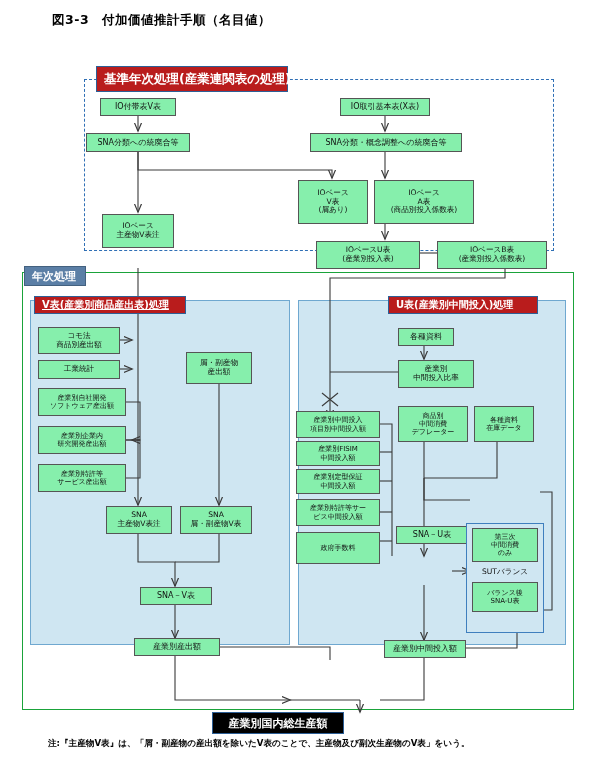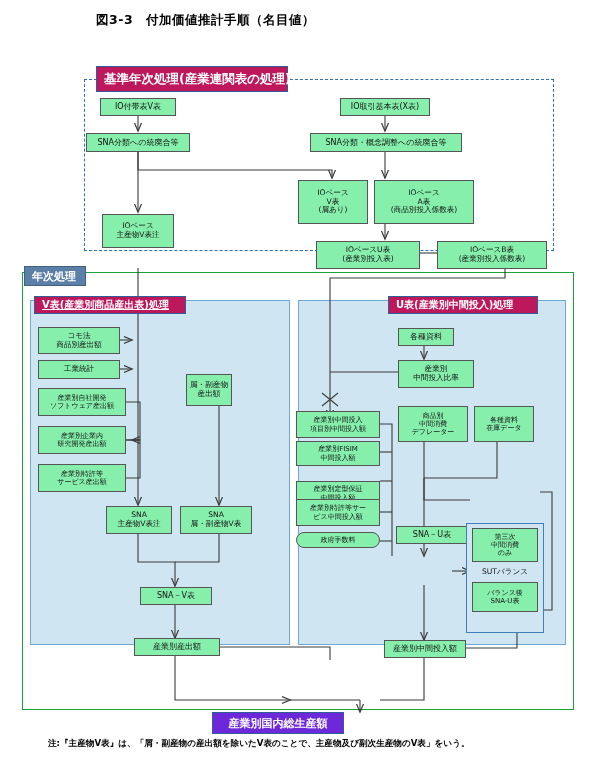--- a/index.html
+++ b/index.html
@@ -4,46 +4,46 @@
 <style>
   html,body{margin:0;padding:0;background:#ffffff;}
   body{width:596px;height:766px;position:relative;
        font-family:"DejaVu Sans","Liberation Sans",sans-serif;color:#111;overflow:hidden;}
 
   #canvas{position:absolute;left:0;top:0;width:596px;height:766px;}
 
   .abs{position:absolute;box-sizing:border-box;}
 
   
-  .title{left:52px;top:12px;font-size:12.5px;font-weight:bold;letter-spacing:.5px;color:#000;white-space:nowrap;margin-left:44px;}
+  .title{left:52px;top:12px;font-size:12.5px;font-weight:bold;letter-spacing:.5px;color:#000;white-space:nowrap;}
 
   
   .dashed-box{left:84px;top:79px;width:470px;height:172px;border:1.4px dashed #2f6fb5;background:transparent;}
 
   
   .green-box{left:22px;top:272px;width:552px;height:438px;border:1.6px solid #1aa33a;background:transparent;}
 
   
   .panel{background:#cfe6f2;border:1px solid #6fa8d0;}
 
   
-  .ribbon{background:#be185d;border:1px solid #2d5f96;color:#ffffff;display:flex;align-items:center;
+  .ribbon{background:#b91c1c;border:1px solid #2d5f96;color:#ffffff;display:flex;align-items:center;
           padding:0 7px;font-weight:bold;white-space:nowrap;}
   .ribbon.big{font-size:12.5px;}
   .ribbon.mid{font-size:10px;}
   .ribbon.green{background:#5b7fa6;border:1px solid #43617f;font-size:11px;}
 
   
   .node{background:#86efac;border:1px solid #555;display:flex;align-items:center;justify-content:center;
         text-align:center;line-height:1.15;font-size:7.6px;padding:1px 2px;}
   .node.t8{font-size:8px;}
   .node.t7{font-size:7px;}
 
   
-  .result{background:#6d28d9;border:1px solid #2d5f96;color:#fff;font-weight:bold;font-size:11px;
+  .result{background:#000000;border:1px solid #2d5f96;color:#fff;font-weight:bold;font-size:11px;
           display:flex;align-items:center;justify-content:center;}
 
   
   .subpanel{background:#cfe6f2;border:1.4px solid #3f7fbe;}
 
   
   .note{left:48px;top:738px;width:520px;font-size:8.6px;color:#000;white-space:nowrap;font-weight:bold;}
 
   svg.lines{position:absolute;left:0;top:0;width:596px;height:766px;pointer-events:none;}
   .ln{stroke:#3a3a3a;stroke-width:1.1;fill:none;}
@@ -185,21 +185,21 @@
 
   <div class="abs node t7" style="left:38px;top:388px;width:88px;height:28px;white-space:pre-line;">産業別自社開発
 ソフトウェア産出額</div>
 
   <div class="abs node t7" style="left:38px;top:426px;width:88px;height:28px;white-space:pre-line;">産業別企業内
 研究開発産出額</div>
 
   <div class="abs node t7" style="left:38px;top:464px;width:88px;height:28px;white-space:pre-line;">産業別特許等
 サービス産出額</div>
 
-  <div class="abs node" style="left:186px;top:352px;width:46px;height:32px;white-space:pre-line;margin-top:22px;">屑・副産物
+  <div class="abs node" style="left:186px;top:352px;width:66px;height:32px;white-space:pre-line;">屑・副産物
 産出額</div>
 
   <div class="abs node" style="left:106px;top:506px;width:66px;height:28px;white-space:pre-line;">SNA
 主産物V表注</div>
 
   <div class="abs node" style="left:180px;top:506px;width:72px;height:28px;white-space:pre-line;">SNA
 屑・副産物V表</div>
 
   <div class="abs node t8" style="left:140px;top:587px;width:72px;height:18px;">SNA－V表</div>
 
@@ -216,27 +216,27 @@
 
   <div class="abs node t7" style="left:474px;top:406px;width:60px;height:36px;white-space:pre-line;">各種資料
 在庫データ</div>
 
   <div class="abs node t7" style="left:296px;top:411px;width:84px;height:27px;white-space:pre-line;">産業別中間投入
 項目別中間投入額</div>
 
   <div class="abs node t7" style="left:296px;top:441px;width:84px;height:25px;white-space:pre-line;">産業別FISIM
 中間投入額</div>
 
-  <div class="abs node t7" style="left:296px;top:469px;width:84px;height:25px;white-space:pre-line;margin-top:12px;">産業別定型保証
+  <div class="abs node t7" style="left:296px;top:469px;width:84px;height:25px;white-space:pre-line;">産業別定型保証
 中間投入額</div>
 
   <div class="abs node t7" style="left:296px;top:499px;width:84px;height:27px;white-space:pre-line;">産業別特許等サー
 ビス中間投入額</div>
 
-  <div class="abs node t7" style="left:296px;top:532px;width:84px;height:16px;border-radius:8px;">政府手数料</div>
+  <div class="abs node t7" style="left:296px;top:532px;width:84px;height:32px;">政府手数料</div>
 
   <div class="abs node t8" style="left:396px;top:526px;width:72px;height:18px;">SNA－U表</div>
 
   <div class="abs subpanel" style="left:466px;top:523px;width:78px;height:110px;"></div>
 
   <div class="abs node t7" style="left:472px;top:528px;width:66px;height:34px;white-space:pre-line;">第三次
 中間消費
 のみ</div>
 
   <div class="abs" style="left:466px;top:564px;width:78px;height:15px;display:flex;align-items:center;justify-content:center;font-size:7.6px;">SUTバランス</div>

